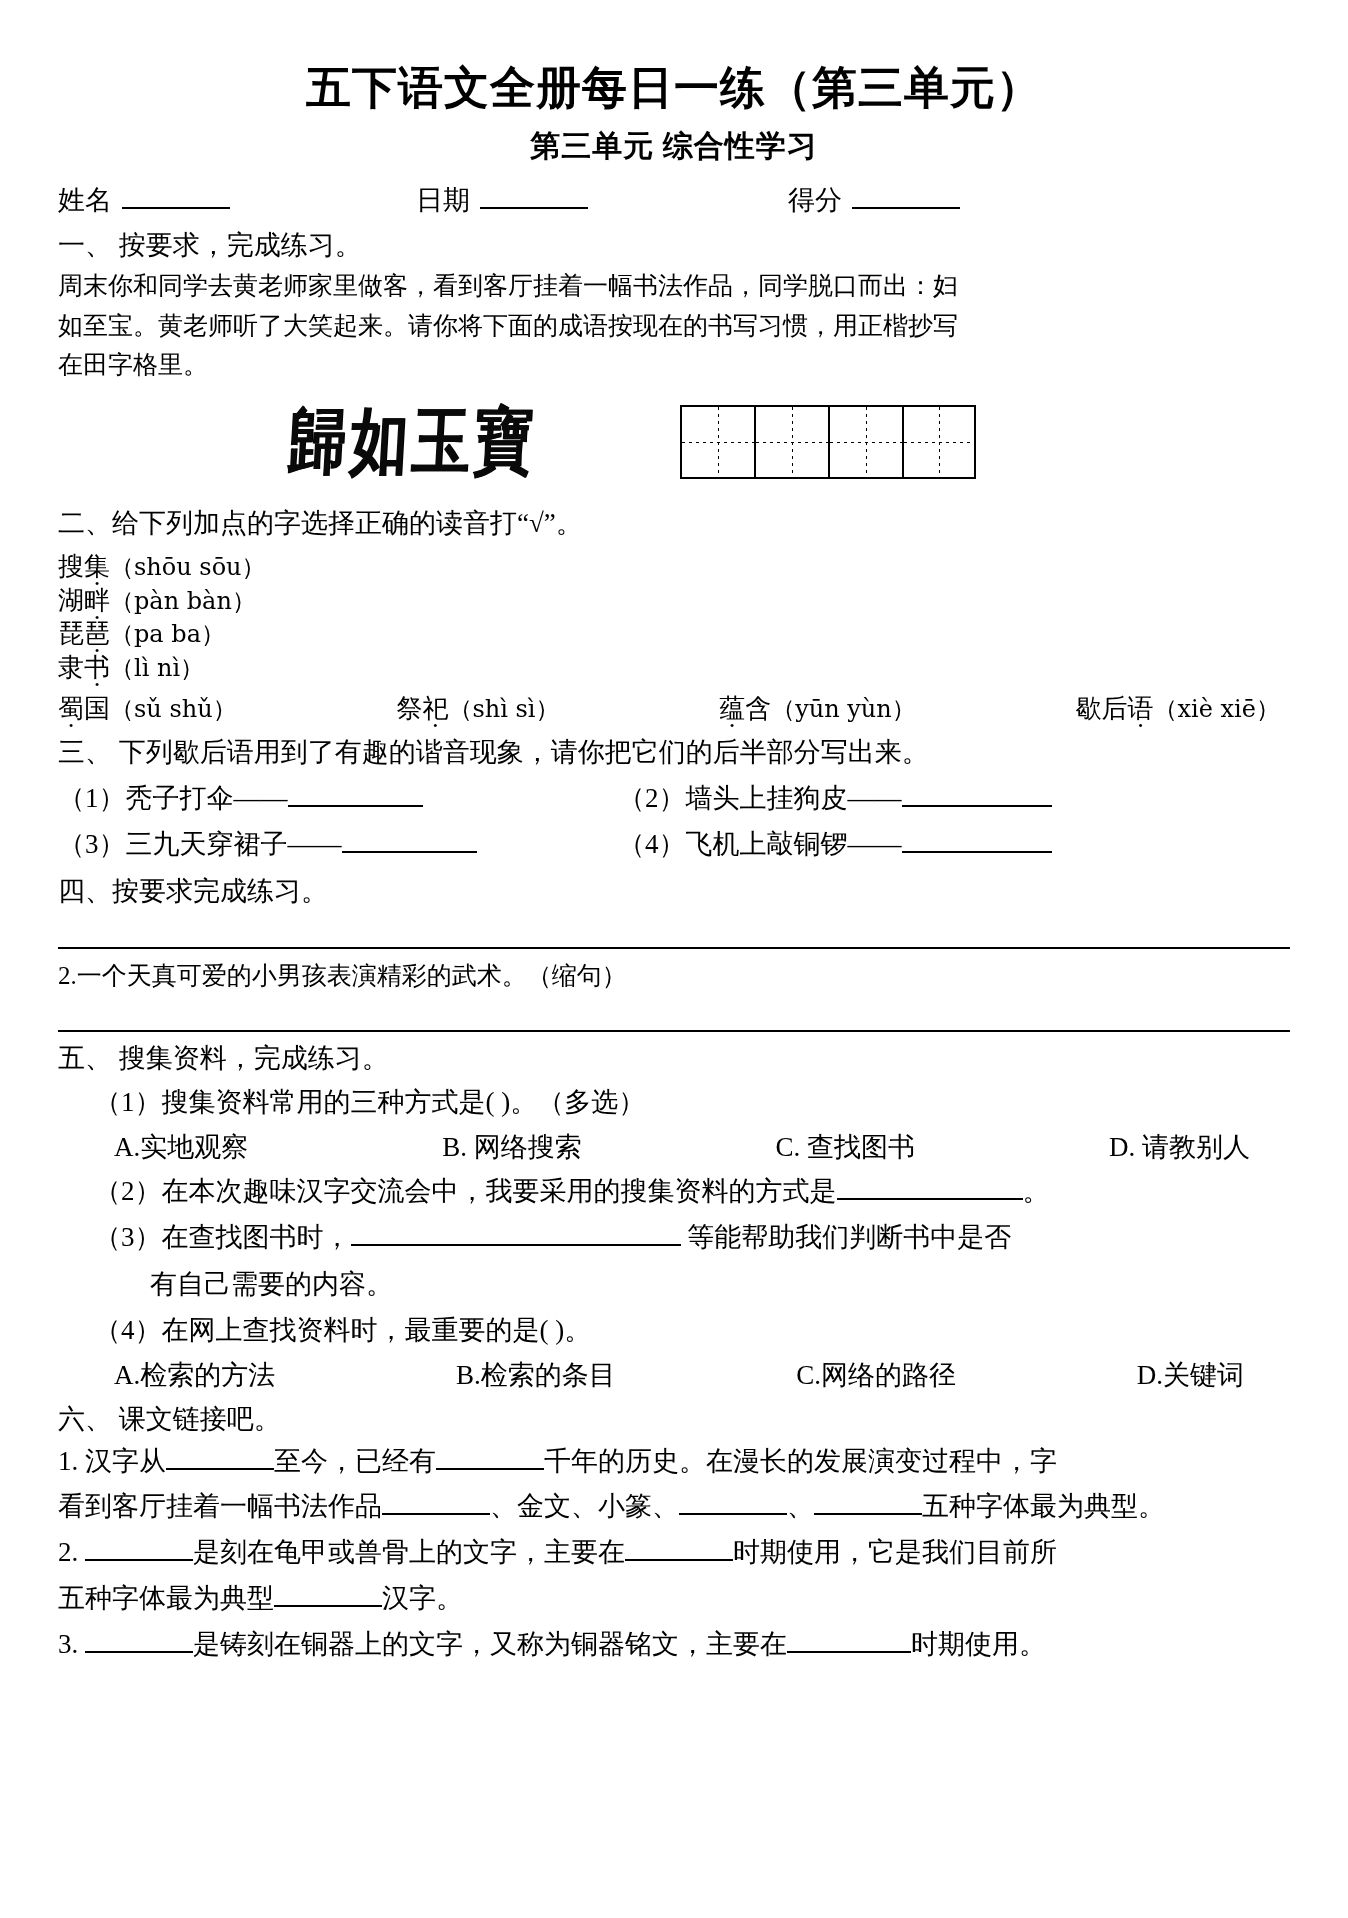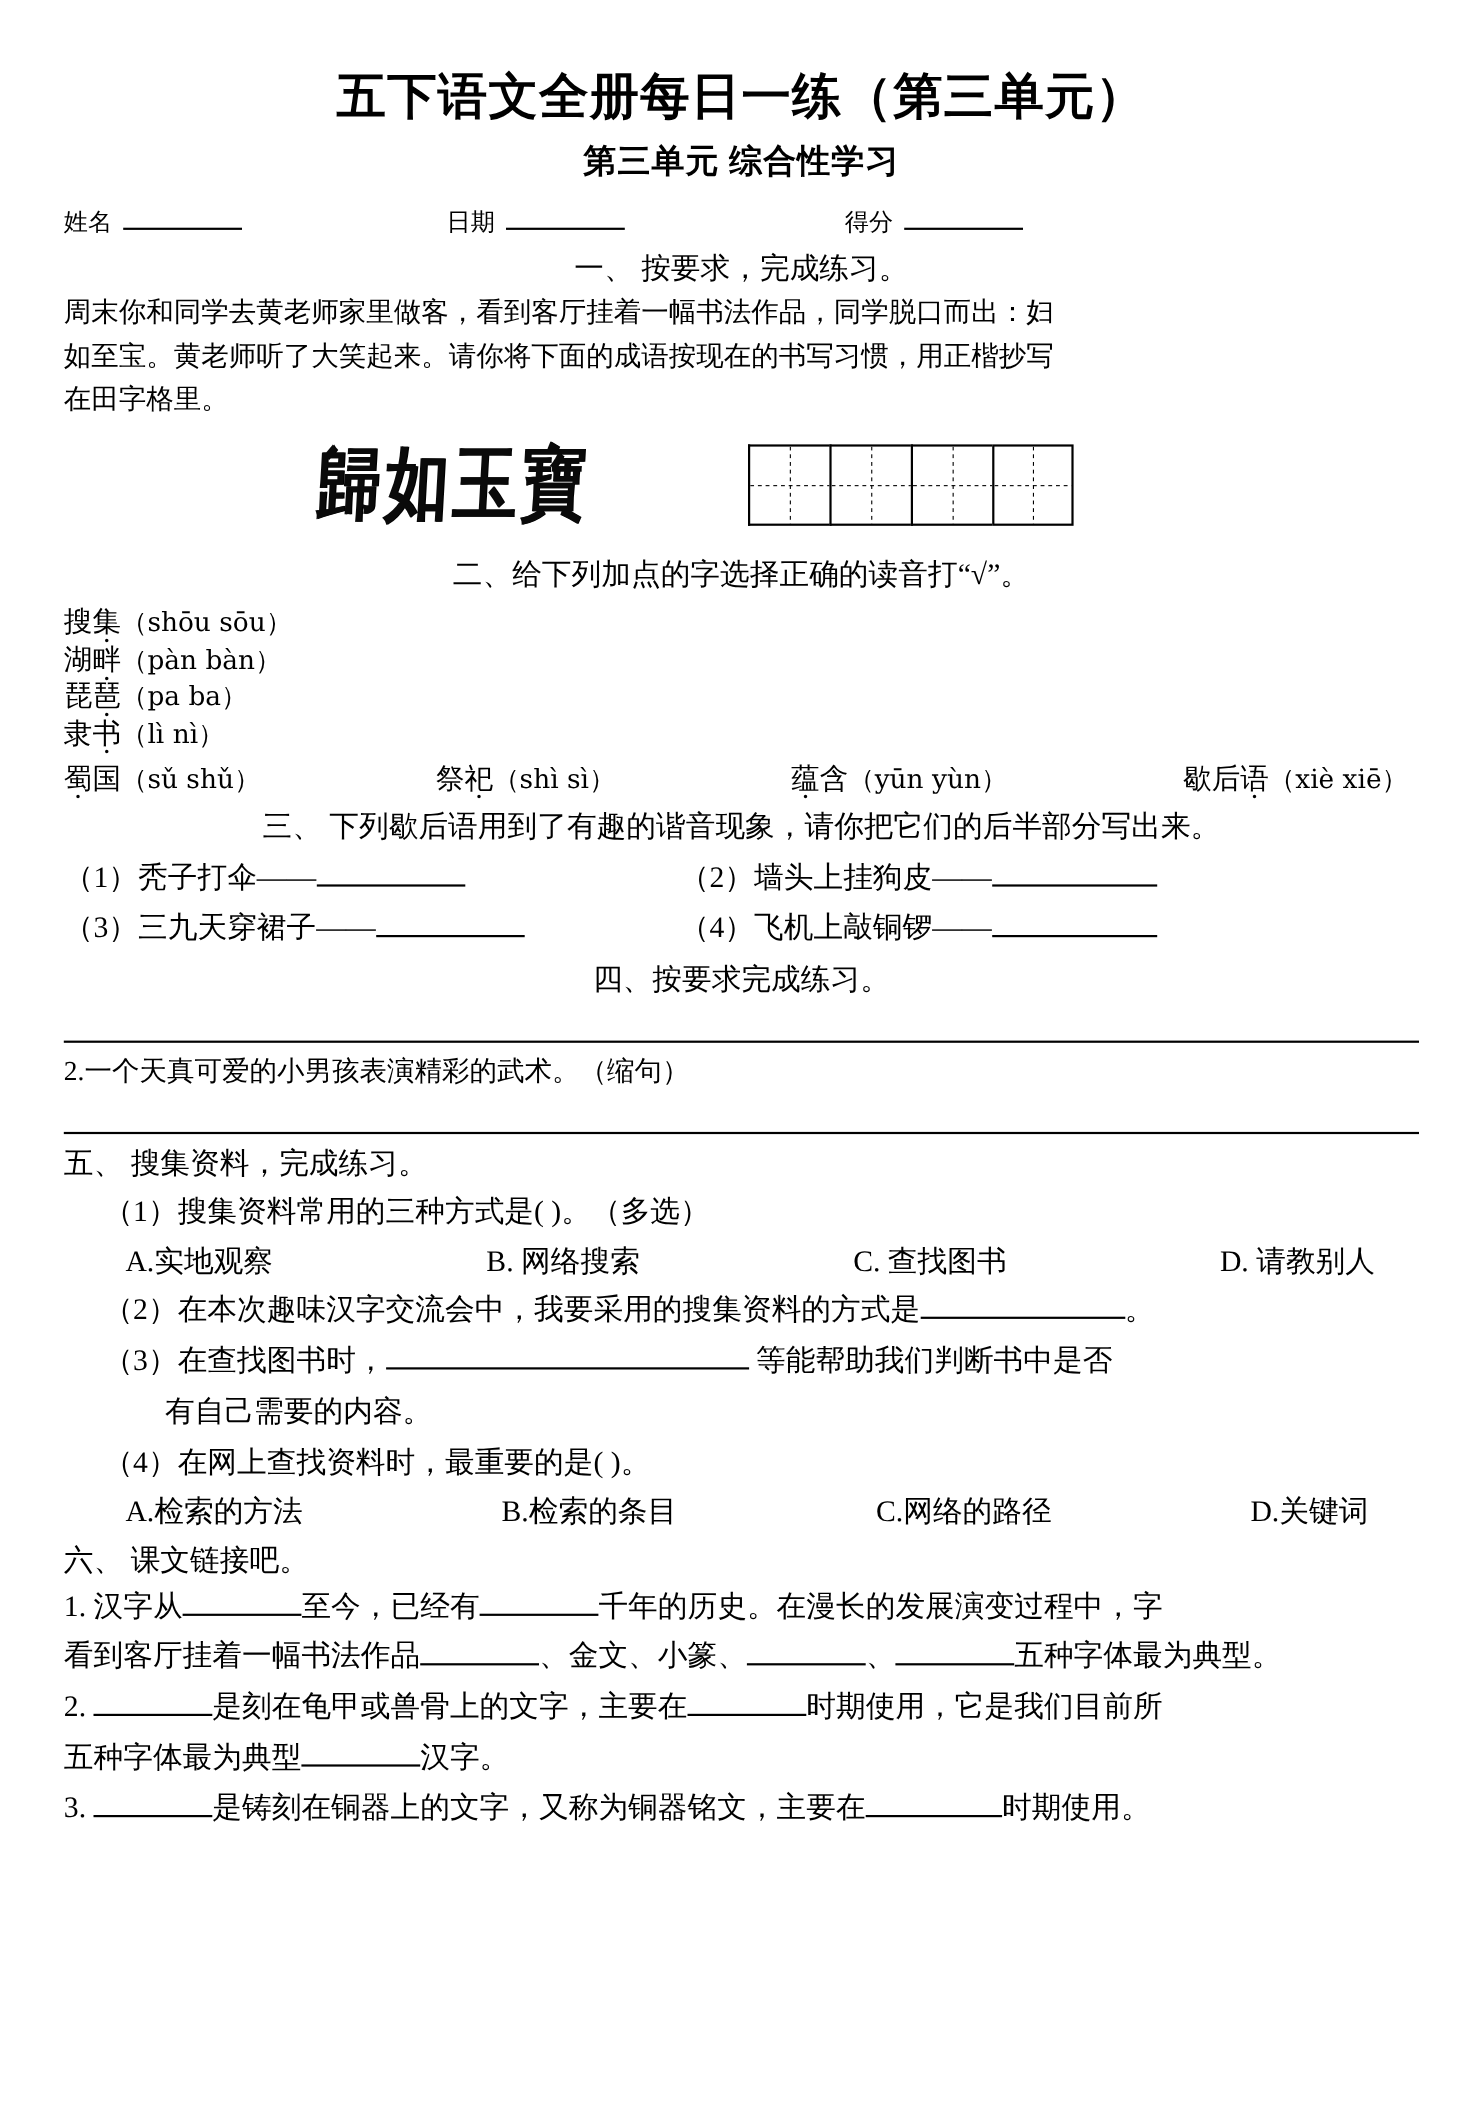--- a/index.html
+++ b/index.html
@@ -32,21 +32,21 @@
   }
   .subtitle {
     text-align: center;
     font-size: 30px;
     font-weight: bold;
     margin: 0 0 14px 0;
     letter-spacing: 1px;
   }
   .info-row {
     display: flex;
-    font-size: 22px;
+    font-size: 27px;
     margin: 14px 0 8px 0;
     align-items: baseline;
   }
   .info-item {
     display: flex;
     align-items: baseline;
     white-space: nowrap;
   }
   .info-item .lbl { margin-right: 10px; }
   .ul {
@@ -57,21 +57,20 @@
   .u-name { width: 108px; }
   .u-date { width: 108px; }
   .u-score { width: 108px; }
   .spacer-1 { width: 186px; }
   .spacer-2 { width: 200px; }
 
   .q-head {
     font-size: 27px;
     margin: 4px 0 2px 0;
     line-height: 1.45;
-    text-align: center;
   }
   .para {
     font-size: 25px;
     line-height: 1.5;
     margin: 0 0 2px 0;
     text-align: justify;
   }
 
   .calligraphy-row {
     display: flex;

